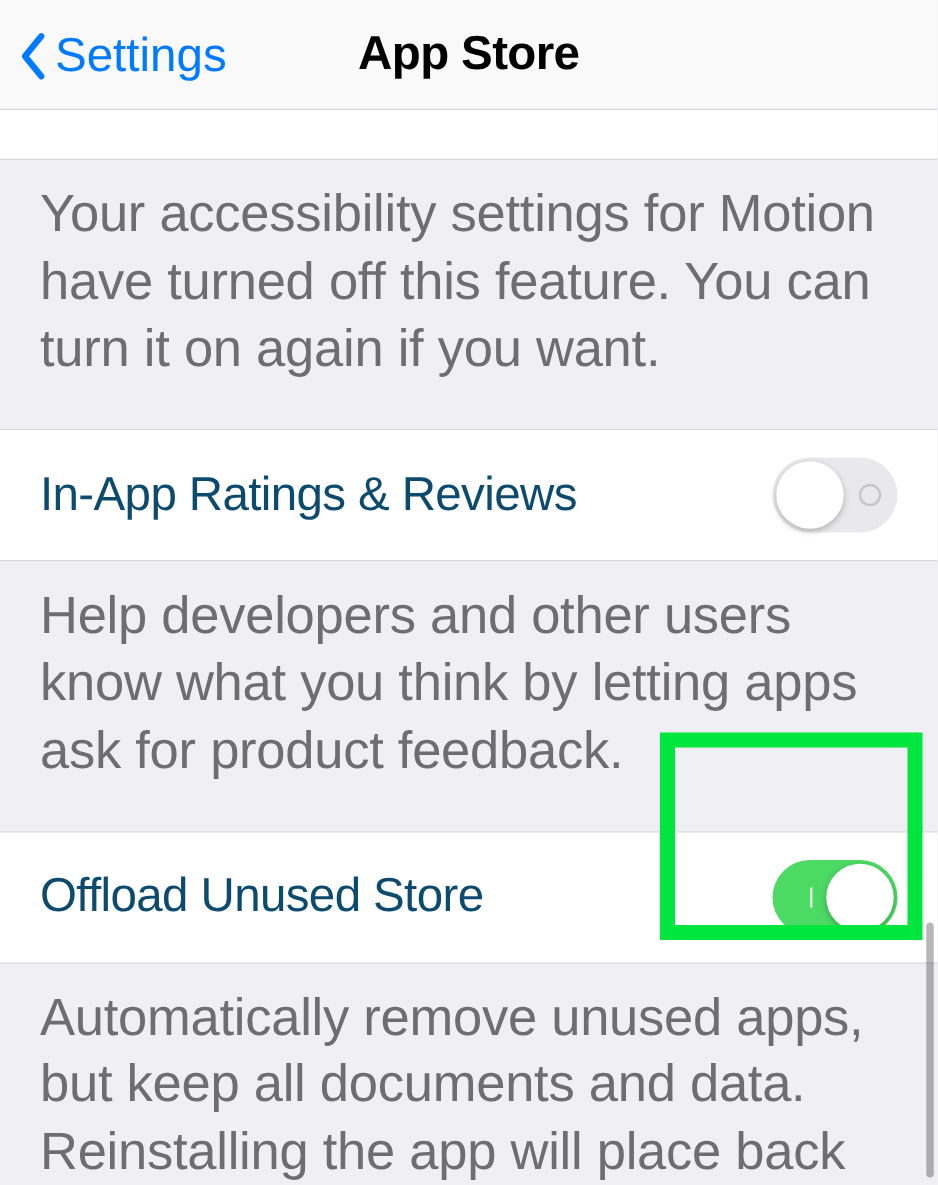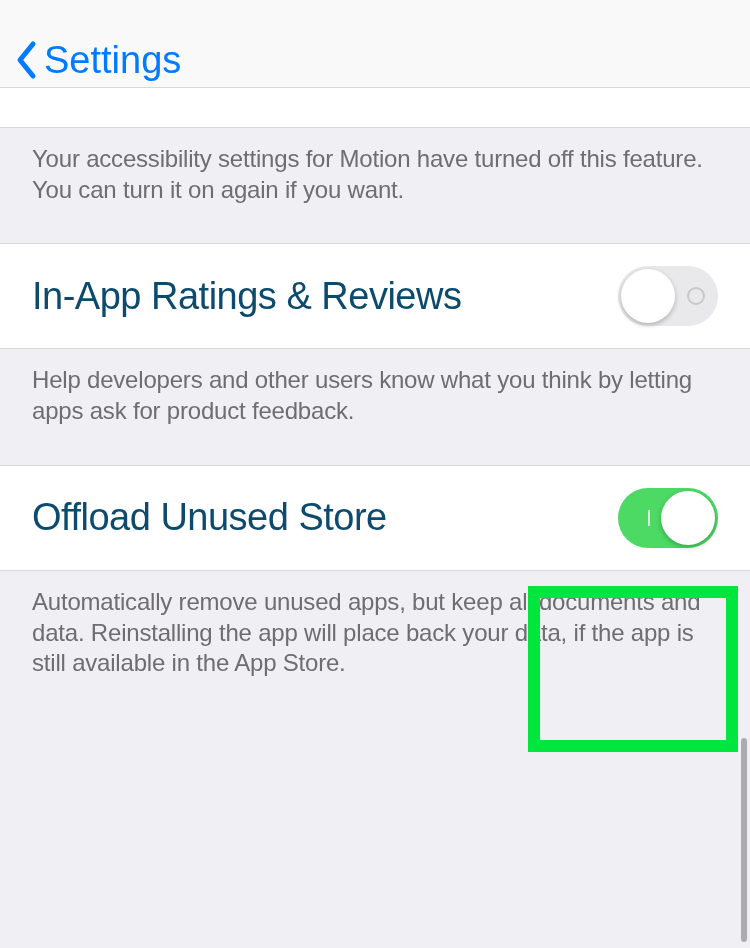--- a/index.html
+++ b/index.html
@@ -21,21 +21,21 @@
       height: 88px;
       background: #f9f9f9;
       border-bottom: 1px solid #d8d8d8;
       display: flex;
       align-items: center;
       justify-content: center;
     }
     .back-button {
       position: absolute;
       left: 12px;
-      top: 16px;
+      top: 1px;
       height: 88px;
       display: flex;
       align-items: center;
       gap: 4px;
       color: #007aff;
       font-size: 38px;
       cursor: pointer;
     }
     .back-chevron {
       width: 28px;
@@ -67,21 +67,21 @@
       justify-content: space-between;
       min-height: 98px;
     }
     .cell-title {
       font-size: 38px;
       color: #0c4a6e;
       letter-spacing: -0.5px;
     }
     .footer-text {
       padding: 16px 32px 38px 32px;
-      font-size: 24px;
+      font-size: 42px;
       line-height: 1.28;
       color: #6d6d72;
       letter-spacing: -0.2px;
     }
     .partial-row {
       background: #fff;
       border-bottom: 1px solid #d8d8d8;
       padding: 0 32px 10px 32px;
       display: flex;
       align-items: flex-end;
@@ -156,20 +156,21 @@
 
 <div class="navbar">
   <div class="back-button">
     <span class="back-chevron">
       <svg viewBox="0 0 24 40" fill="none" stroke="#007aff" stroke-width="5" stroke-linecap="round" stroke-linejoin="round">
         <polyline points="19,4 6,20 19,36"></polyline>
       </svg>
     </span>
     <span>Settings</span>
   </div>
+  <div class="nav-title">App Store</div>
 </div>
 
 <div class="content">
 
   <div class="partial-row">
     
     
   </div>
 
   <div class="footer-text">Your accessibility settings for Motion have turned off this feature. You can turn it on again if you want.</div>

